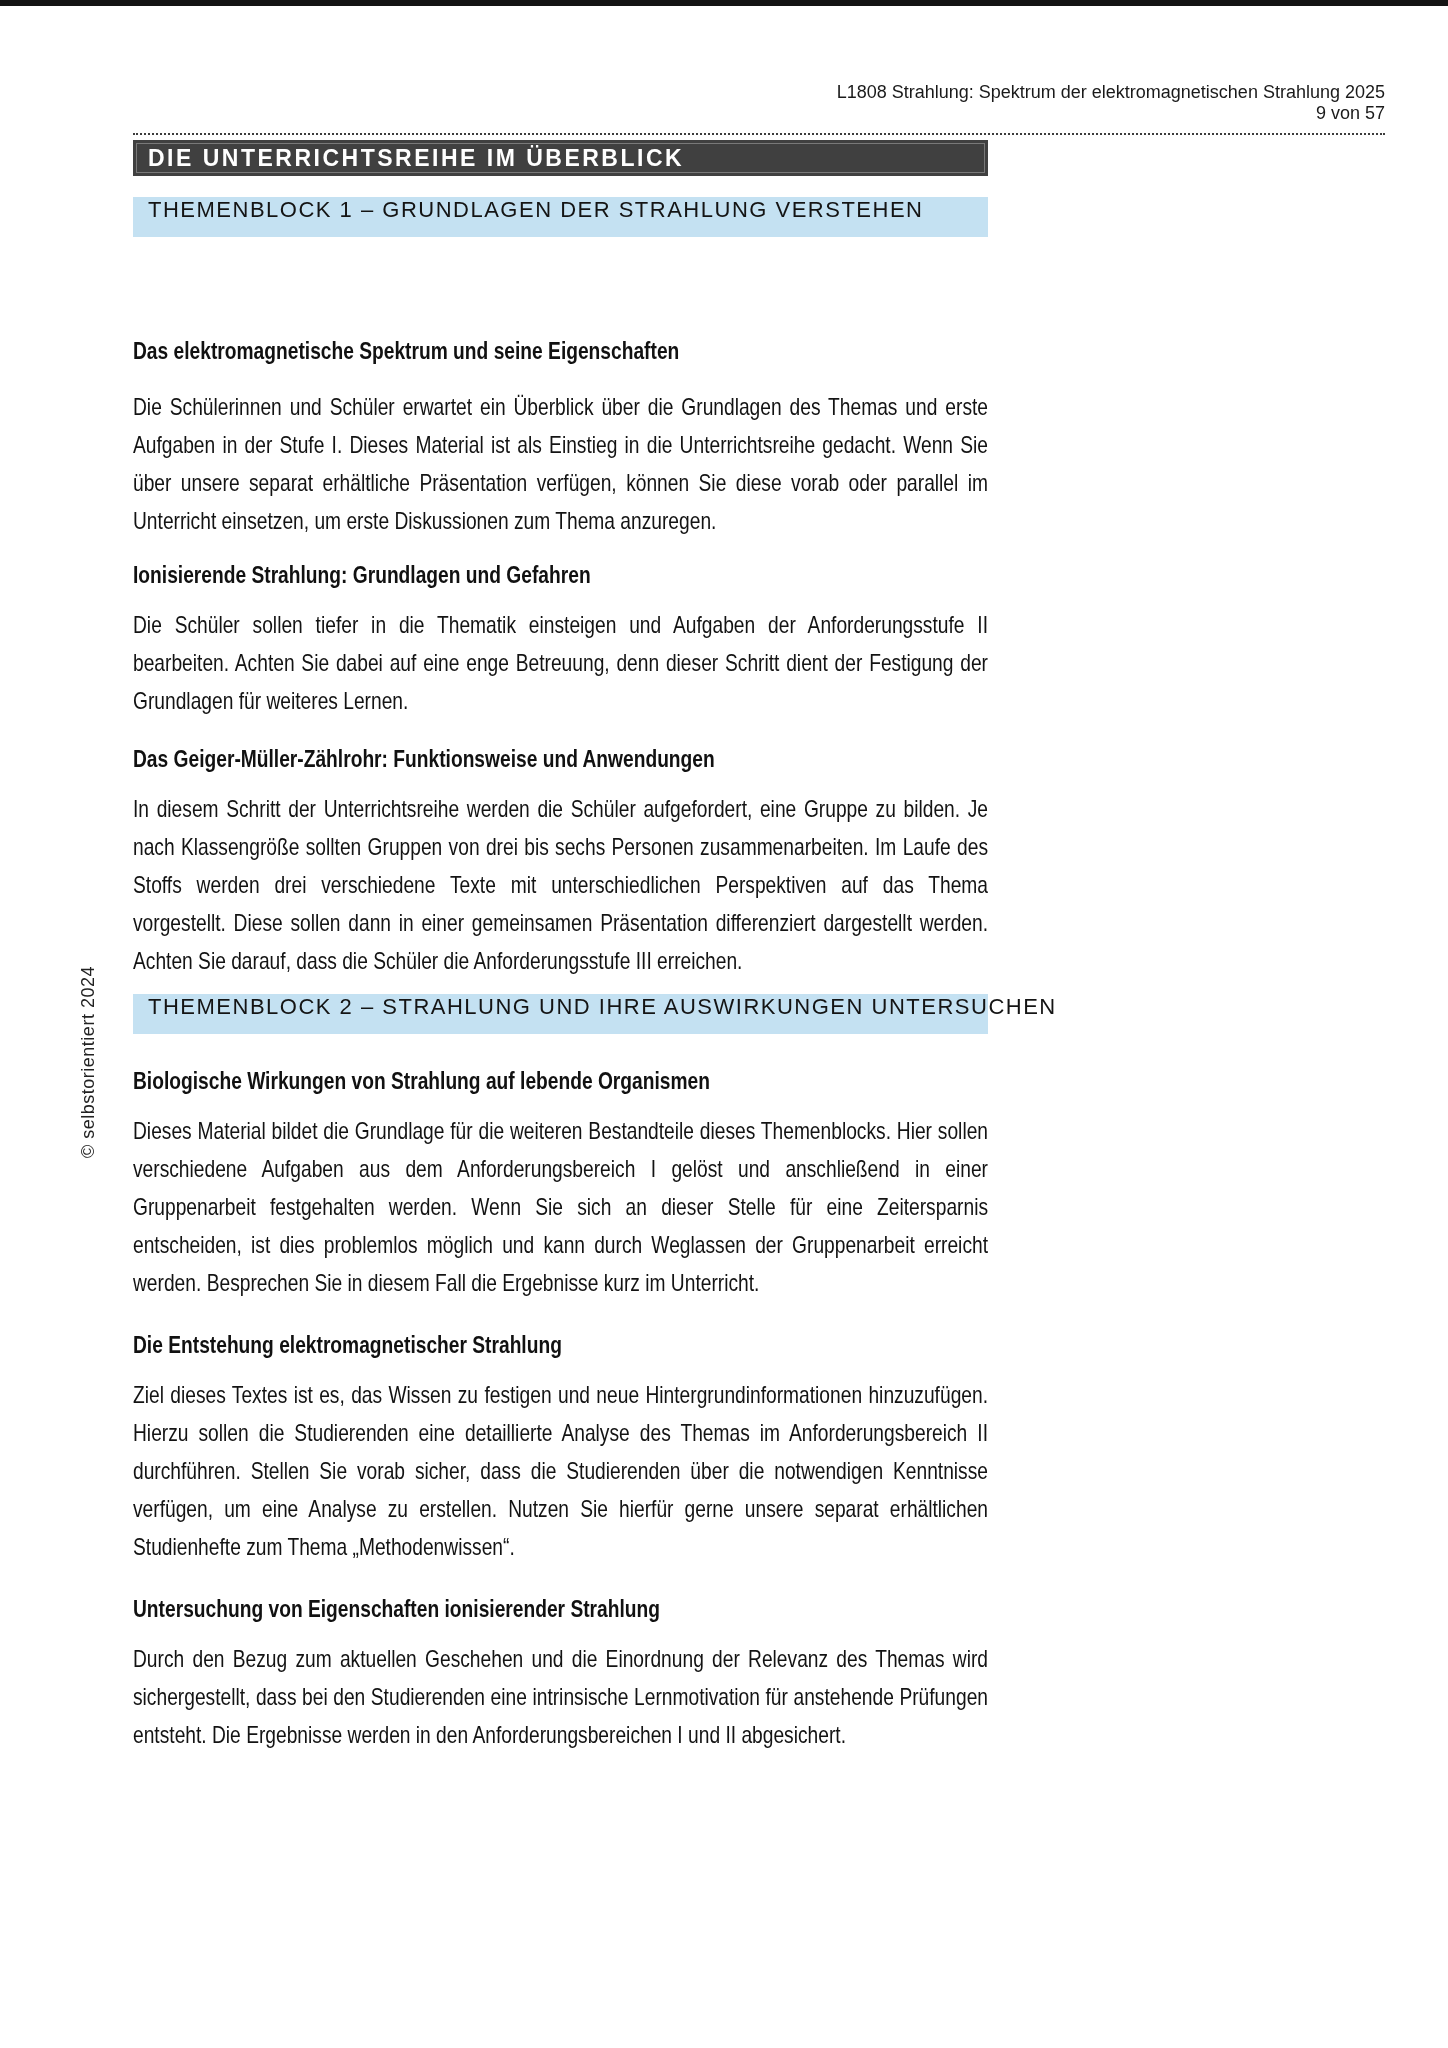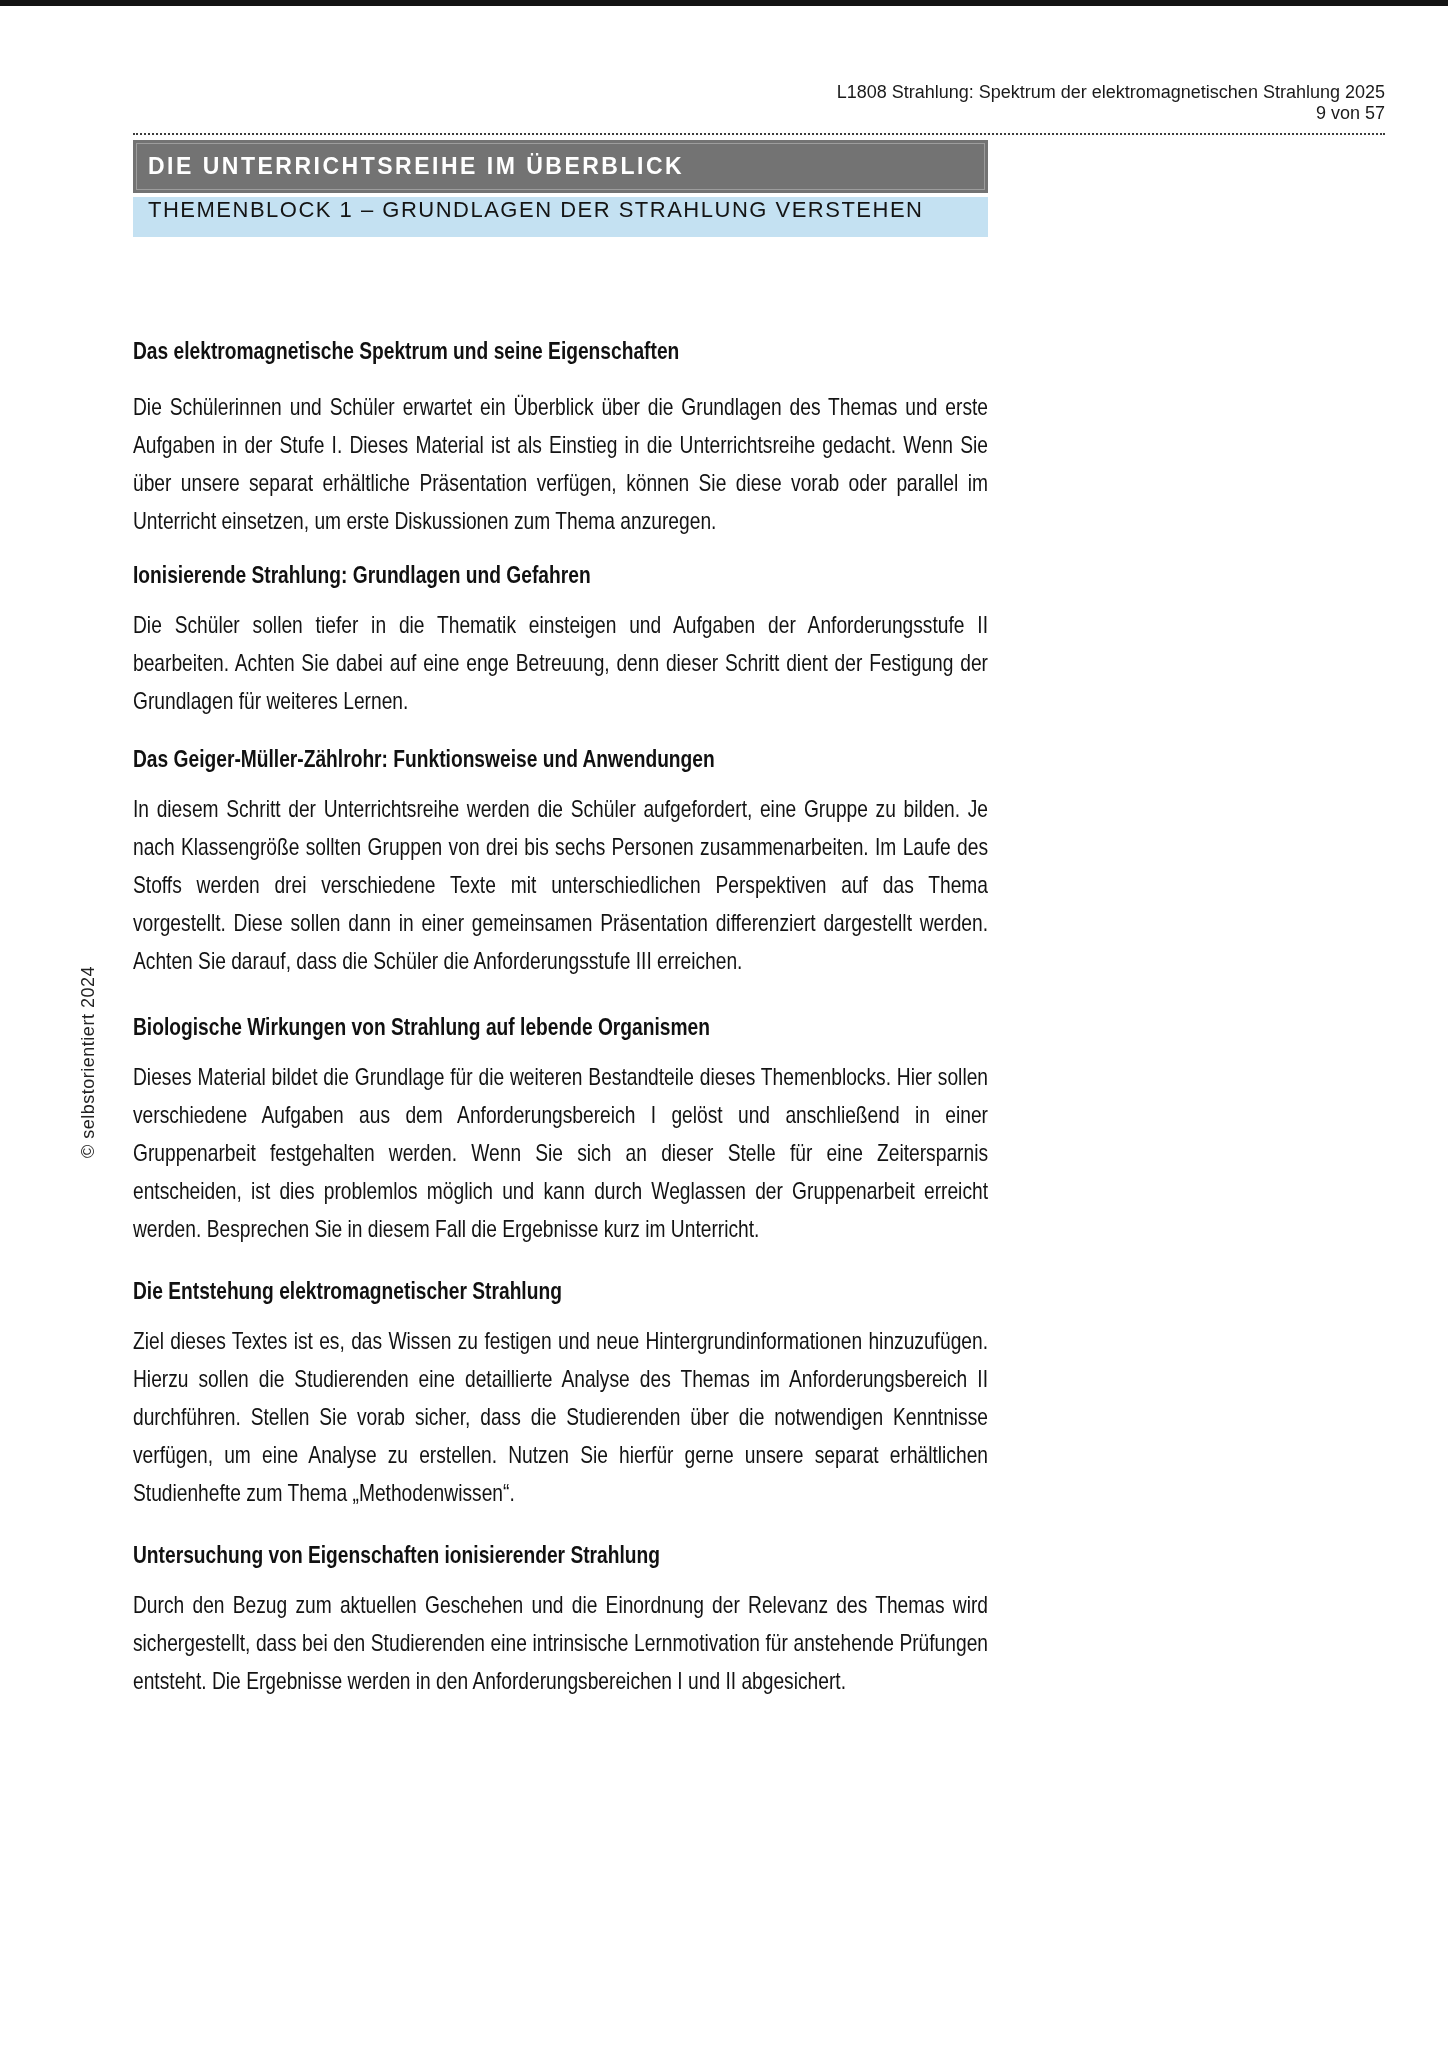--- a/index.html
+++ b/index.html
@@ -7,22 +7,22 @@
          font-family: "Liberation Sans", sans-serif; color: #111; }
 
   .top-strip { position: absolute; top: 0; left: 0; width: 1448px; height: 6px;
                background: #141414; }
 
   .page-header { position: absolute; left: 133px; top: 82px; width: 1252px;
                  display: flex; justify-content: space-between; align-items: flex-end;
                  padding-bottom: 9px; border-bottom: 2px dotted #3c3c3c;
                  font-size: 18px; color: #1a1a1a; flex-direction: column; }
 
-  .banner-dark { position: absolute; left: 133px; top: 140px; width: 855px; height: 53px;
-                 background: #737373; display: flex; align-items: center;
+  .banner-dark { position: absolute; left: 133px; top: 140px; width: 855px; height: 36px;
+                 background: #404040; display: flex; align-items: center;
                  padding-left: 15px; box-sizing: border-box; }
   .banner-dark .inner-frame { position: absolute; inset: 3px;
                  border: 1px solid rgba(255,255,255,0.30); pointer-events: none; }
   .banner-dark .banner-text { color: #ffffff; font-weight: bold; font-size: 23px;
                  letter-spacing: 2.5px; white-space: nowrap; }
 
   .banner-light { background: #C4E1F2; height: 40px; display: flex; 
                   padding-left: 15px; box-sizing: border-box; }
   .banner-light .banner-text { color: #141414; font-size: 22px; letter-spacing: 1.5px;
                   white-space: nowrap; }
@@ -78,20 +78,23 @@
 
   <h3 class="sec-heading cond" id="h1">Das elektromagnetische Spektrum und seine Eigenschaften</h3>
   <p class="sec-body cond" id="p1">Die Schülerinnen und Schüler erwartet ein Überblick über die Grundlagen des Themas und erste Aufgaben in der Stufe I. Dieses Material ist als Einstieg in die Unterrichtsreihe gedacht. Wenn Sie über unsere separat erhältliche Präsentation verfügen, können Sie diese vorab oder parallel im Unterricht einsetzen, um erste Diskussionen zum Thema anzuregen.</p>
 
   <h3 class="sec-heading cond" id="h2">Ionisierende Strahlung: Grundlagen und Gefahren</h3>
   <p class="sec-body cond" id="p2">Die Schüler sollen tiefer in die Thematik einsteigen und Aufgaben der Anforderungsstufe II bearbeiten. Achten Sie dabei auf eine enge Betreuung, denn dieser Schritt dient der Festigung der Grundlagen für weiteres Lernen.</p>
 
   <h3 class="sec-heading cond" id="h3">Das Geiger-Müller-Zählrohr: Funktionsweise und Anwendungen</h3>
   <p class="sec-body cond" id="p3">In diesem Schritt der Unterrichtsreihe werden die Schüler aufgefordert, eine Gruppe zu bilden. Je nach Klassengröße sollten Gruppen von drei bis sechs Personen zusammenarbeiten. Im Laufe des Stoffs werden drei verschiedene Texte mit unterschiedlichen Perspektiven auf das Thema vorgestellt. Diese sollen dann in einer gemeinsamen Präsentation differenziert dargestellt werden. Achten Sie darauf, dass die Schüler die Anforderungsstufe III erreichen.</p>
 
+  <div class="banner-light" id="themenblock2-banner">
+    <span class="banner-text">THEMENBLOCK 2 – STRAHLUNG UND IHRE AUSWIRKUNGEN UNTERSUCHEN</span>
+  </div>
 
   <h3 class="sec-heading cond" id="h4">Biologische Wirkungen von Strahlung auf lebende Organismen</h3>
   <p class="sec-body cond" id="p4">Dieses Material bildet die Grundlage für die weiteren Bestandteile dieses Themenblocks. Hier sollen verschiedene Aufgaben aus dem Anforderungsbereich I gelöst und anschließend in einer Gruppenarbeit festgehalten werden. Wenn Sie sich an dieser Stelle für eine Zeitersparnis entscheiden, ist dies problemlos möglich und kann durch Weglassen der Gruppenarbeit erreicht werden. Besprechen Sie in diesem Fall die Ergebnisse kurz im Unterricht.</p>
 
   <h3 class="sec-heading cond" id="h5">Die Entstehung elektromagnetischer Strahlung</h3>
   <p class="sec-body cond" id="p5">Ziel dieses Textes ist es, das Wissen zu festigen und neue Hintergrundinformationen hinzuzufügen. Hierzu sollen die Studierenden eine detaillierte Analyse des Themas im Anforderungsbereich II durchführen. Stellen Sie vorab sicher, dass die Studierenden über die notwendigen Kenntnisse verfügen, um eine Analyse zu erstellen. Nutzen Sie hierfür gerne unsere separat erhältlichen Studienhefte zum Thema „Methodenwissen“.</p>
 
   <h3 class="sec-heading cond" id="h6">Untersuchung von Eigenschaften ionisierender Strahlung</h3>
   <p class="sec-body cond" id="p6">Durch den Bezug zum aktuellen Geschehen und die Einordnung der Relevanz des Themas wird sichergestellt, dass bei den Studierenden eine intrinsische Lernmotivation für anstehende Prüfungen entsteht. Die Ergebnisse werden in den Anforderungsbereichen I und II abgesichert.</p>
 

